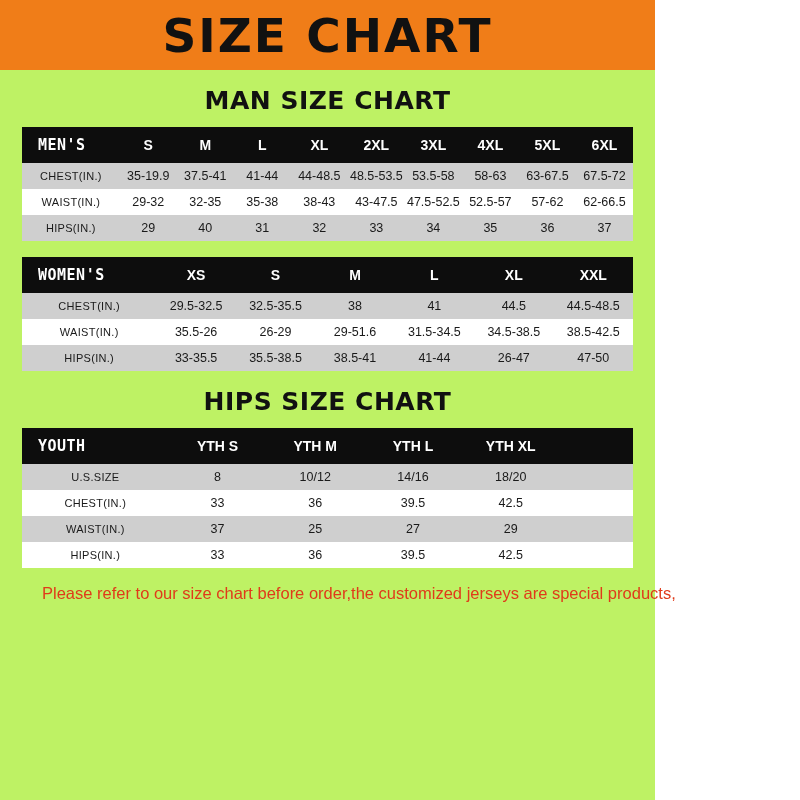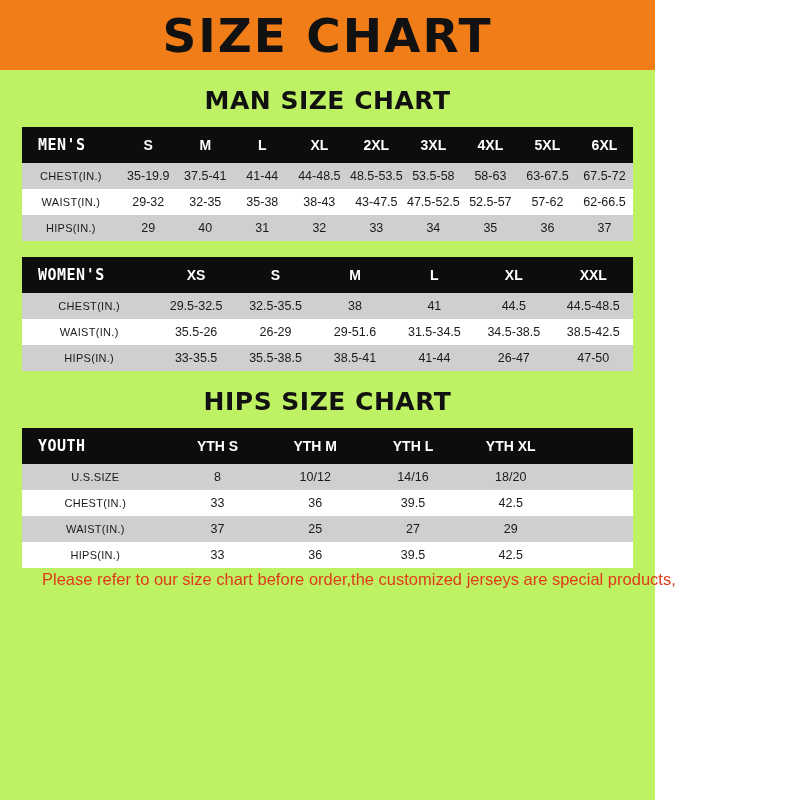--- a/index.html
+++ b/index.html
@@ -91,20 +91,21 @@
     background: #ffffff;
   }
   table.size-table tbody tr.alt-grey {
     background: #cfcfcf;
   }
   
   .women-head th.row-label {
     font-size: 15px;
   }
   .footer-note {
+    margin-top: 14px;
     padding: 0 20px;
     text-align: center;
     color: #e03a1a;
     font-size: 16.5px;
     line-height: 1.35;
     font-family: "Liberation Sans", sans-serif;
   }
   .footer-note div {
     white-space: nowrap;
   }

